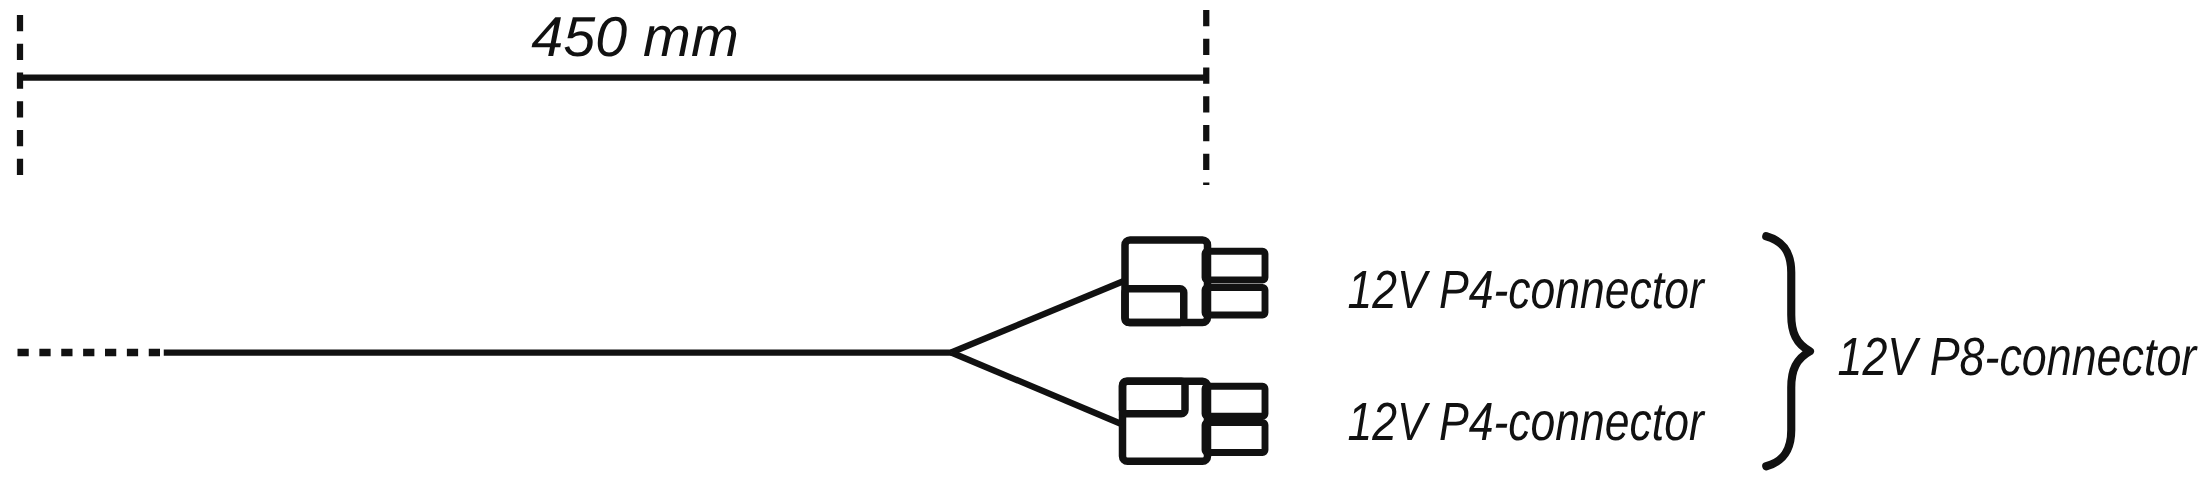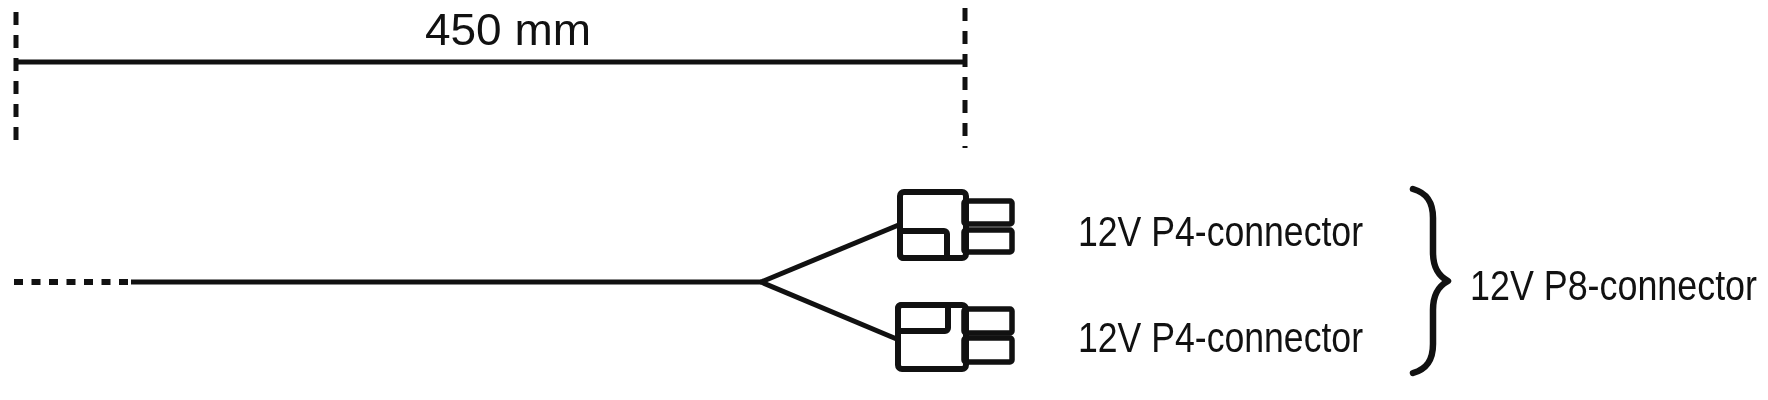--- a/index.html
+++ b/index.html
@@ -1,17 +1,17 @@
 <!DOCTYPE html>
 <html style="--ink: #111111; --bg: #ffffff;"><head>
 <meta charset="utf-8">
 <style>
   :root { --ink:#111111; --bg:#ffffff; }
   html,body { margin:0; padding:0; background:var(--bg); }
-  .canvas { width:1768px; height:400px; background:var(--bg); overflow:hidden; }
+  .canvas { width:1768px; height:400px; background:var(--bg); overflow:hidden;font-style:italic; }
   svg { display:block; }
   .ln   { stroke:var(--ink); fill:none; }
   .dashv{ stroke:var(--ink); fill:none; stroke-dasharray:13 10; }
   .dots { stroke:var(--ink); fill:none; stroke-dasharray:9 8.5; }
   .box  { stroke:var(--ink); fill:none; stroke-linejoin:round; }
   .brace{ stroke:var(--ink); fill:none; stroke-linecap:round; stroke-linejoin:round; }
   text  { fill:var(--ink); font-family:"Liberation Sans", sans-serif; font-weight:400; }
   .dim-label { font-size:45px; }
   .conn-label{ font-size:43px; }
 </style>

